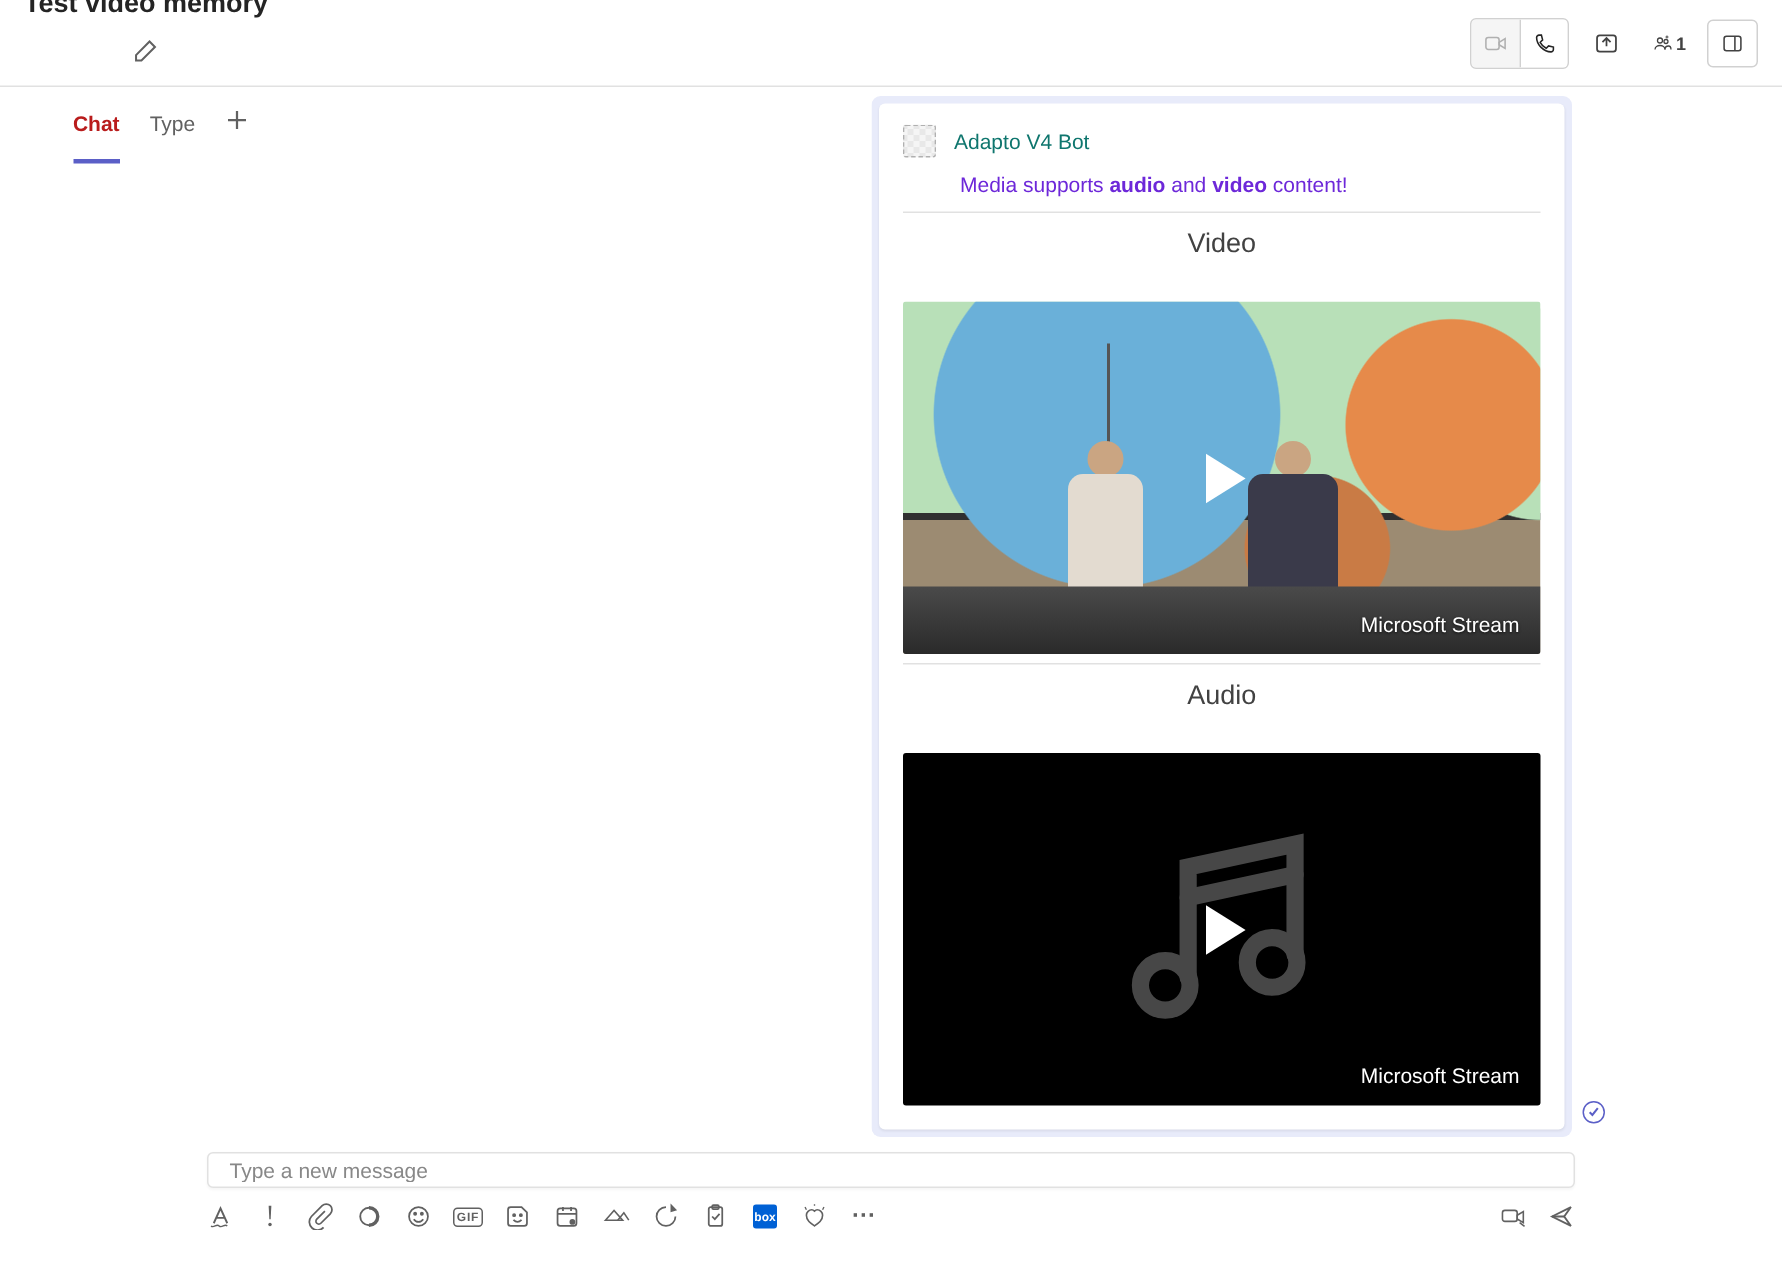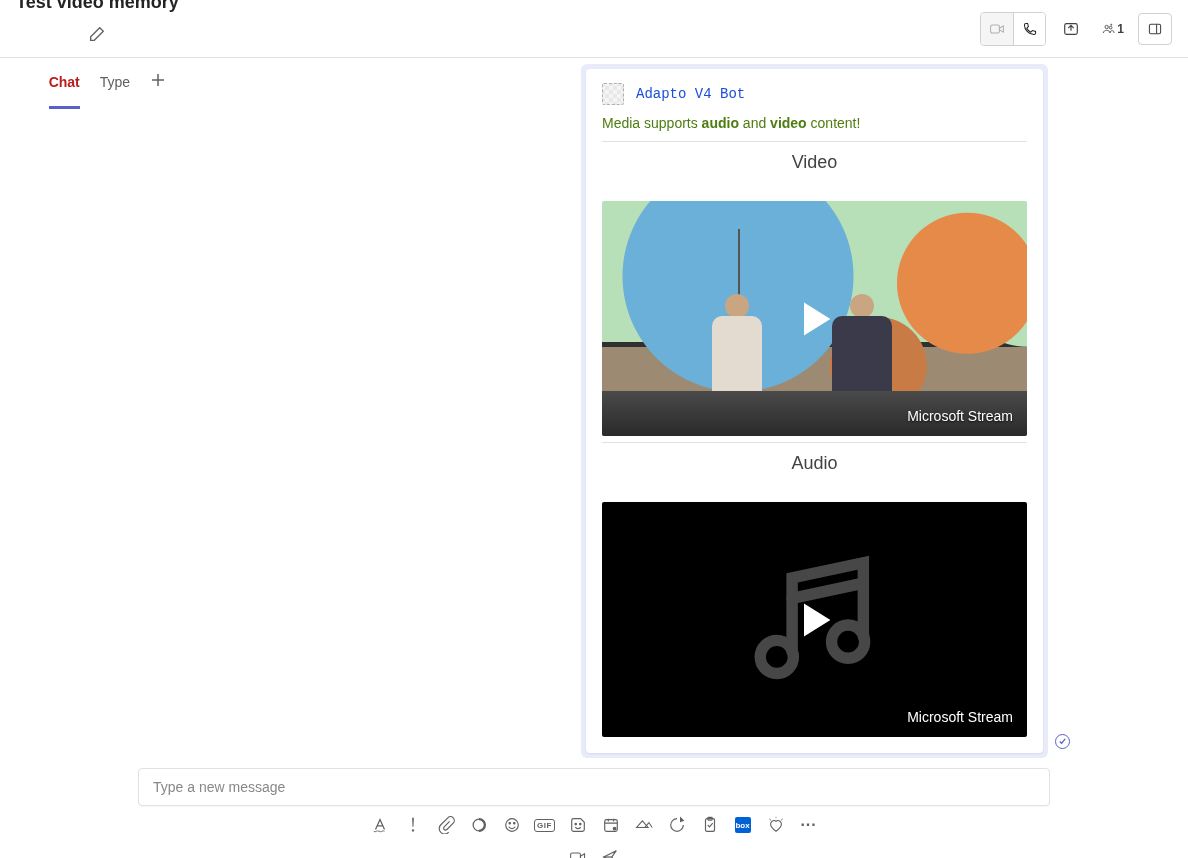--- a/index.html
+++ b/index.html
@@ -69,22 +69,22 @@
       background: #fff;
       border-radius: 4px;
       padding: 14px 16px 16px;
       box-shadow: 0 1px 2px rgba(0,0,0,.08);
     }
     .card-header { display: flex; align-items: center; gap: 12px; margin-bottom: 10px; }
     .bot-avatar {
       width: 22px; height: 22px; border: 1px dashed #b0b0b0; border-radius: 2px;
       background: repeating-conic-gradient(#f5f5f5 0% 25%, #e8e8e8 0% 50%) 50% / 8px 8px;
     }
-    .bot-name { font-size: 14px; color: #1d4ed8; font-family: Liberation Mono, monospace; }
-    .card-intro { font-size: 14px; color: #4d7c0f; margin-bottom: 10px; }
+    .bot-name { font-size: 14px; color: #0f766e; }
+    .card-intro { font-size: 14px; color: #6d28d9; margin-bottom: 10px; margin-left: 38px; }
     .hr { border: none; border-top: 1px solid #e1e1e1; margin: 6px 0 10px; }
     .section-title { font-size: 18px; color: #424242; text-align: center; margin: 2px 0 10px; font-weight: 400; }
     .media-box {
       position: relative; width: 100%; height: 235px; border-radius: 2px; overflow: hidden;
       cursor: pointer;
       margin-top: 28px;
     }
     .media-box.audio-box { background: #000; }
     .video-bg {
       position: absolute; inset: 0;
@@ -124,29 +124,28 @@
       width: 15px; height: 15px; border-radius: 50%; border: 1.4px solid #5b5fc7;
       display: flex; align-items: center; justify-content: center;
     }
     .read-receipt svg { width: 9px; height: 9px; stroke: #5b5fc7; }
 
     .composer {
       position: absolute; left: 0; right: 0; bottom: 0; height: 90px;
       padding: 0 138px;
     }
     .compose-input {
-      width: 100%; height: 38px; border: 1px solid #e1e1e1; border-radius: 4px;
+      width: 100%; height: 24px; border: 1px solid #e1e1e1; border-radius: 4px;
       padding: 0 14px; font-size: 14px; outline: none; color: #242424;
       box-shadow: 0 1px 2px rgba(0,0,0,.04);
     }
     .compose-input::placeholder { color: #888; }
     .compose-toolbar {
       display: flex; align-items: center; gap: 14px; margin-top: 10px; color: #616161;
       justify-content: space-between;
-      flex-direction: column;
     }
     .tool-left { display: flex; align-items: center; gap: 15px; flex-wrap: wrap; }
     .tool-right { display: flex; align-items: center; gap: 14px; }
     .tool-ico { width: 18px; height: 18px; cursor: pointer; display: flex; align-items: center; justify-content: center; color:#616161;}
     .gif-box { font-size: 8px; font-weight: 700; border: 1.2px solid #616161; border-radius: 3px; padding: 1px 2px; letter-spacing: 0.5px; }
     .box-app { width: 16px; height: 16px; background: #0061d5; border-radius: 2px; color:#fff; font-size:8px; font-weight:700; display:flex; align-items:center; justify-content:center; }
   </style>
 </head>
 <body>
 

